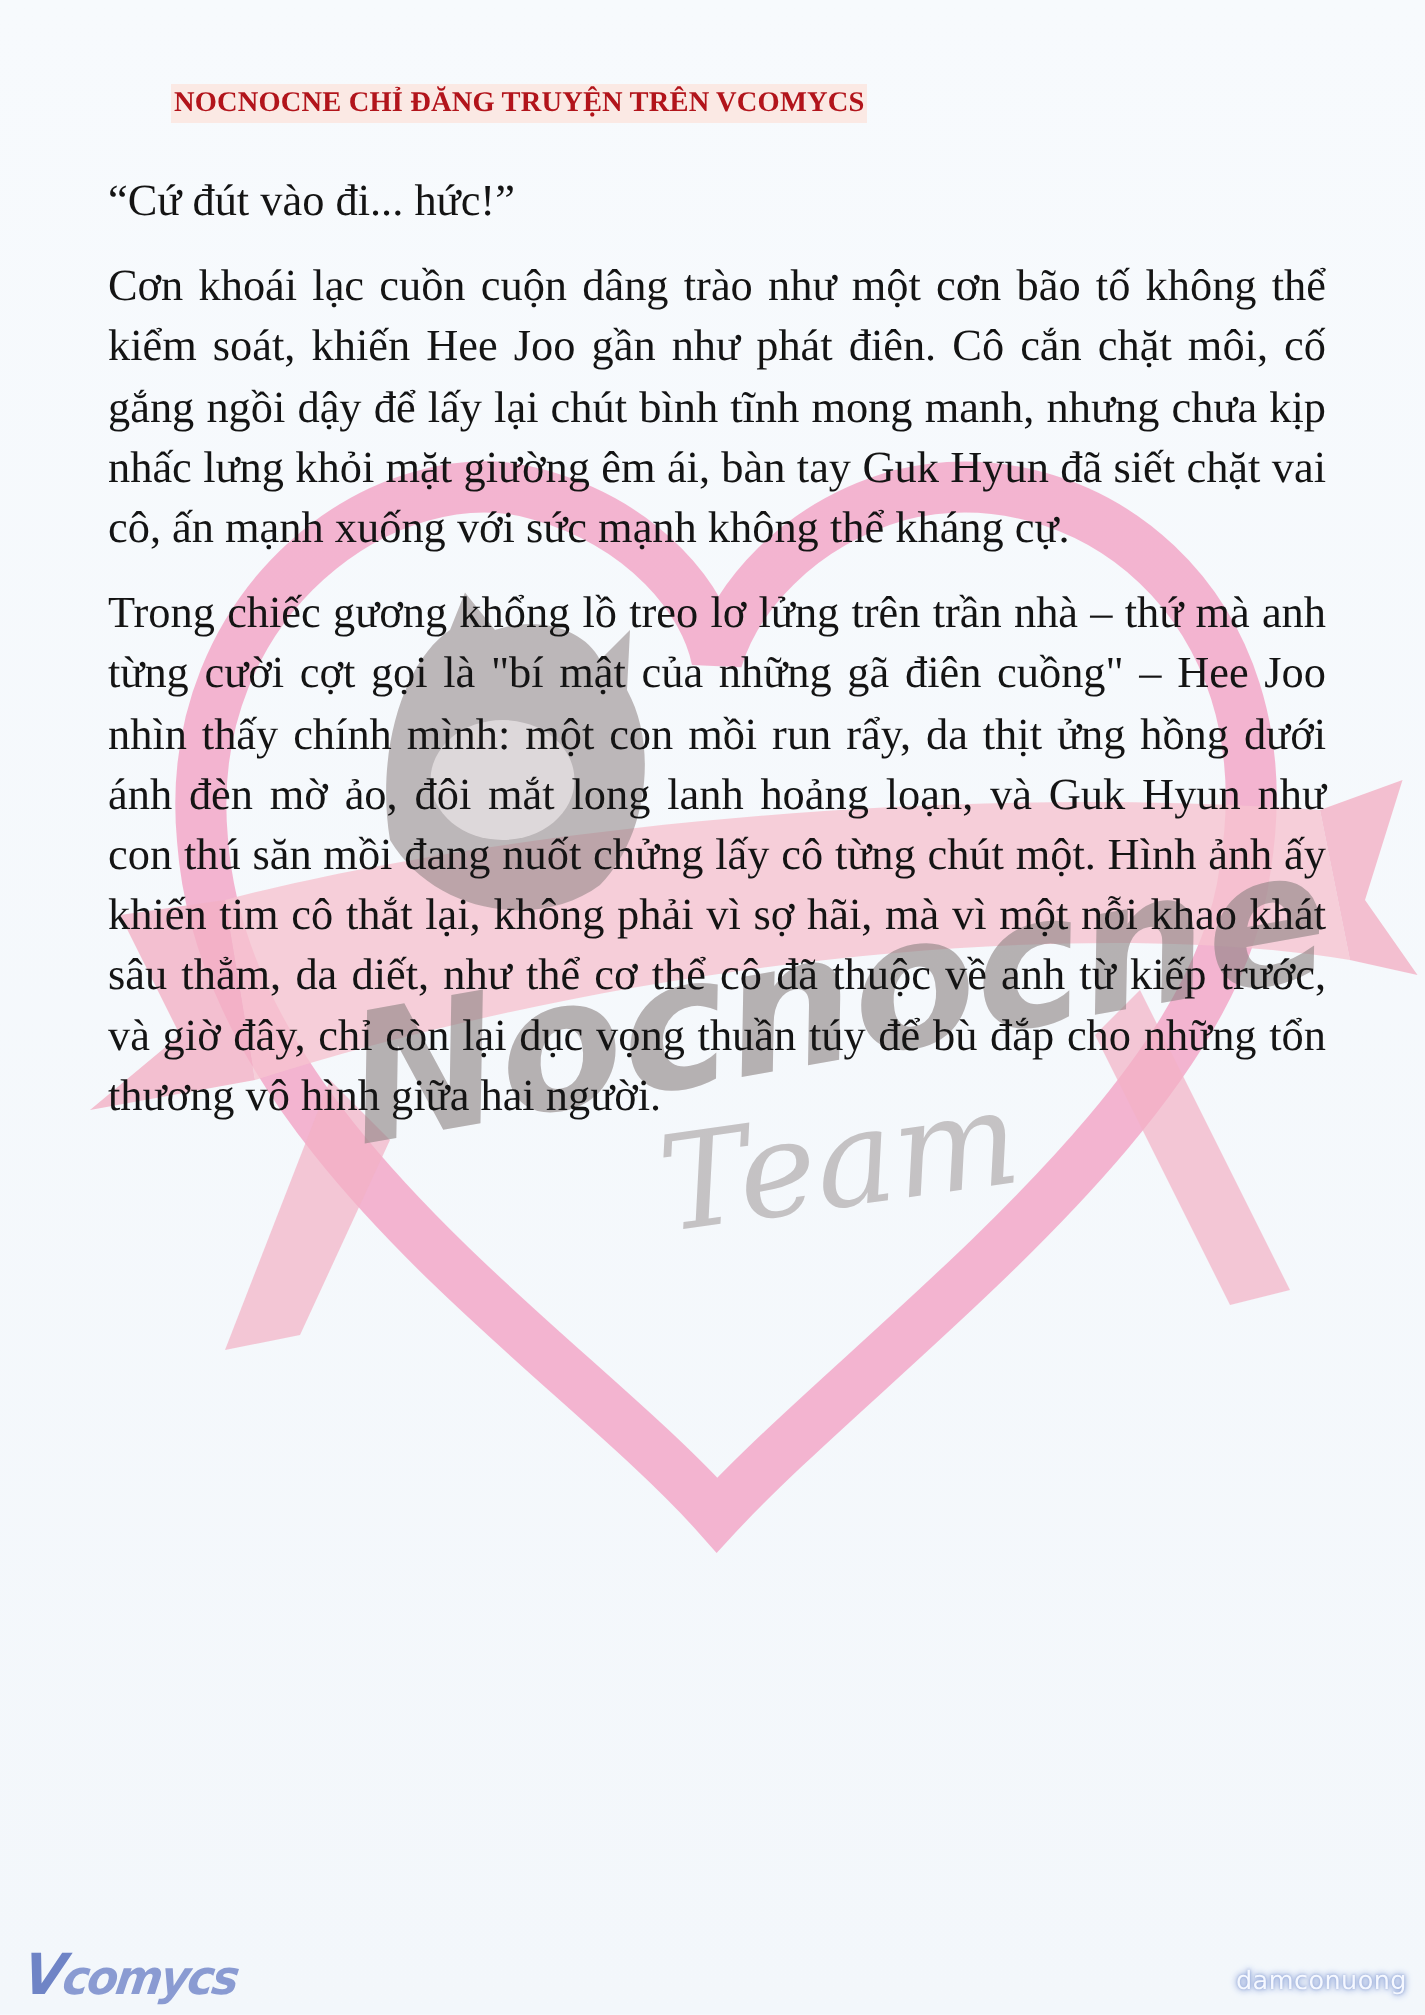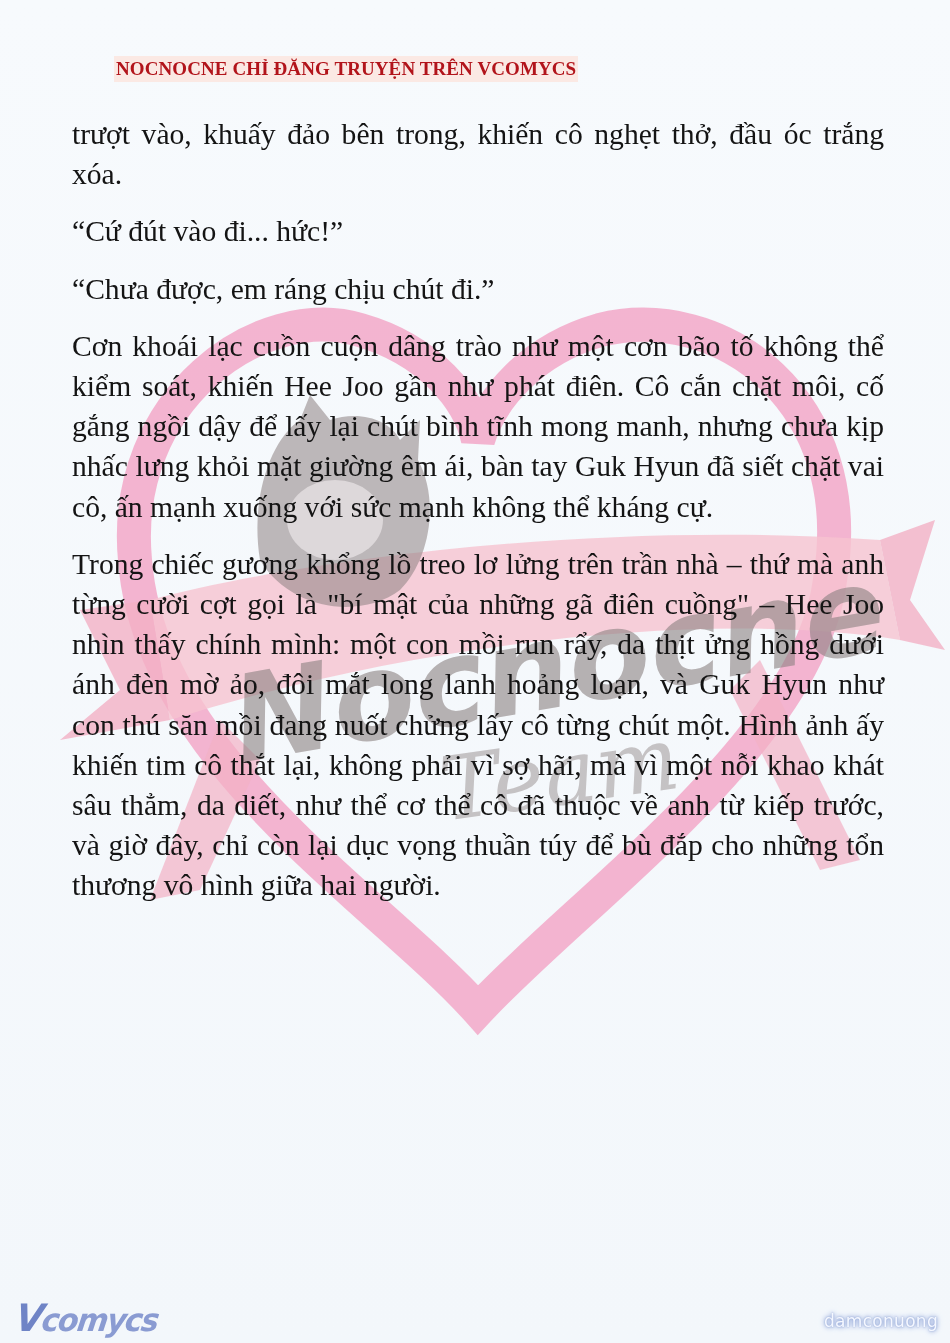--- a/index.html
+++ b/index.html
@@ -102,23 +102,21 @@
     <ellipse cx="335" cy="520" rx="48" ry="40" fill="#f4eef0" opacity="0.6"></ellipse>
 
     <text x="230" y="720" font-family="DejaVu Sans, sans-serif" font-style="italic" font-weight="bold" font-size="120" fill="#8c8282" opacity="0.6" transform="rotate(-10 480 680)">Nocnocne</text>
 
     <text x="440" y="810" font-family="DejaVu Serif, serif" font-style="italic" font-size="88" fill="#8c8282" opacity="0.45" transform="rotate(-8 520 780)">Team</text>
   </svg>
 
   <div class="header">NOCNOCNE CHỈ ĐĂNG TRUYỆN TRÊN VCOMYCS</div>
 
   <div class="body-text">
-    <p>trượt vào, khuấy đảo bên trong, khiến cô nghẹt thở, đầu óc trắng xóa.</p>
     <p>“Cứ đút vào đi... hức!”</p>
-    <p>“Chưa được, em ráng chịu chút đi.”</p>
     <p>Cơn khoái lạc cuồn cuộn dâng trào như một cơn bão tố không thể kiểm soát, khiến Hee Joo gần như phát điên. Cô cắn chặt môi, cố gắng ngồi dậy để lấy lại chút bình tĩnh mong manh, nhưng chưa kịp nhấc lưng khỏi mặt giường êm ái, bàn tay Guk Hyun đã siết chặt vai cô, ấn mạnh xuống với sức mạnh không thể kháng cự.</p>
     <p>Trong chiếc gương khổng lồ treo lơ lửng trên trần nhà – thứ mà anh từng cười cợt gọi là "bí mật của những gã điên cuồng" – Hee Joo nhìn thấy chính mình: một con mồi run rẩy, da thịt ửng hồng dưới ánh đèn mờ ảo, đôi mắt long lanh hoảng loạn, và Guk Hyun như con thú săn mồi đang nuốt chửng lấy cô từng chút một. Hình ảnh ấy khiến tim cô thắt lại, không phải vì sợ hãi, mà vì một nỗi khao khát sâu thẳm, da diết, như thể cơ thể cô đã thuộc về anh từ kiếp trước, và giờ đây, chỉ còn lại dục vọng thuần túy để bù đắp cho những tổn thương vô hình giữa hai người.</p>
   </div>
 
   <div class="footer-logo">
     <span class="v">V</span><span>comycs</span>
   </div>
 
   <div class="footer-credit">damconuong</div>
 </div>

